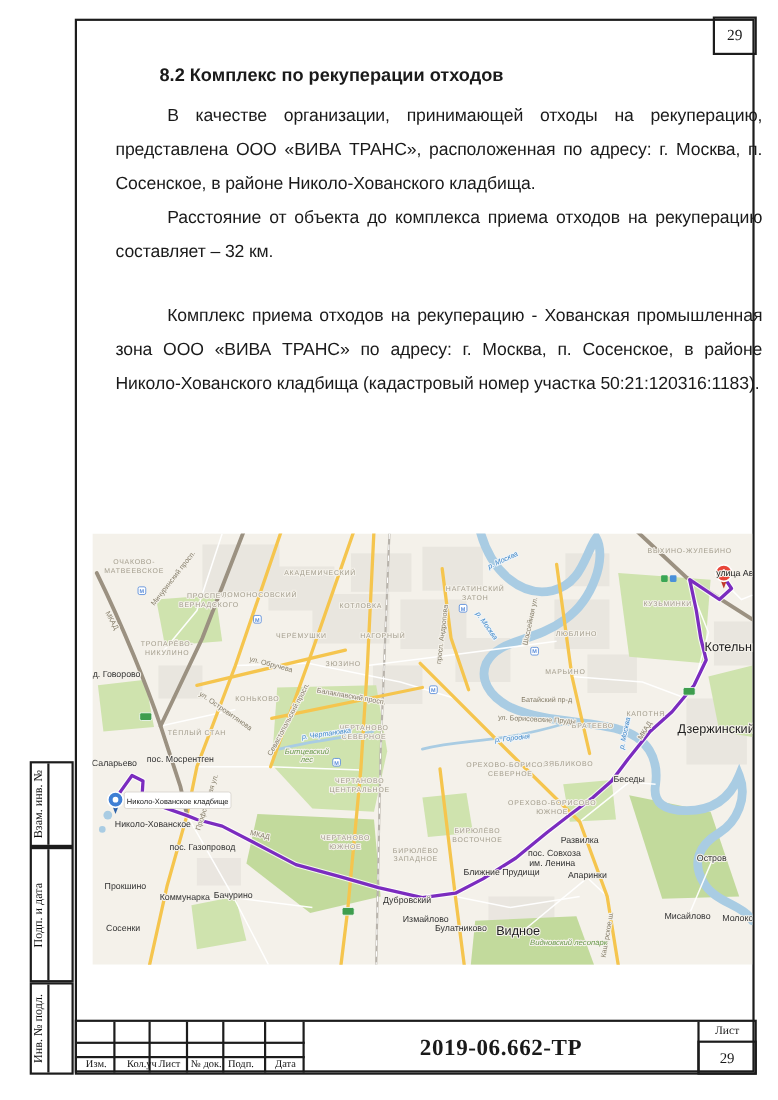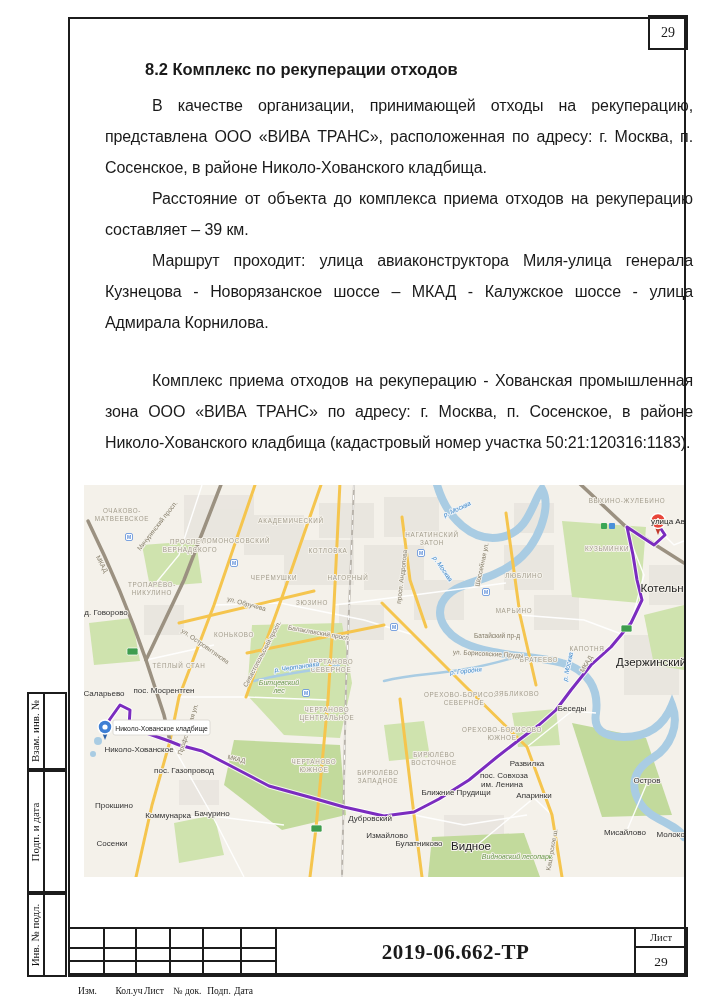--- a/index.html
+++ b/index.html
@@ -31,41 +31,40 @@
   
   .side-cell{position:absolute;left:27px;width:40px;border:2px solid #1c1c1c;box-sizing:border-box;}
   .side-cell .inner-line{position:absolute;left:14px;top:0;bottom:0;width:0;border-right:2px solid #1c1c1c;}
   .side-cell .rot{position:absolute;left:-2px;top:0;width:16px;height:100%;display:flex;align-items:center;justify-content:center;}
   .side-cell .rot span{transform:rotate(-90deg);white-space:nowrap;font-family:"Liberation Serif",serif;font-size:11px;color:#111;}
 
   
   .tblock{position:absolute;left:68px;top:927px;width:620px;height:50px;border:2px solid #1c1c1c;box-sizing:border-box;font-family:"Liberation Serif",serif;}
   .tb-col{position:absolute;top:0;height:46px;border-right:2px solid #1c1c1c;box-sizing:border-box;}
   .tb-hline{position:absolute;left:0;width:207px;height:0;border-top:2px solid #1c1c1c;}
-  .tb-label{position:absolute;top:31px;height:15px;display:flex;align-items:center;justify-content:center;font-size:9.5px;color:#111;margin-top:23px;}
+  .tb-label{position:absolute;top:31px;height:15px;display:flex;align-items:center;justify-content:center;font-size:9.5px;color:#111;}
   .tb-doc{position:absolute;left:207px;top:0;width:357px;height:46px;display:flex;align-items:center;justify-content:center;
           font-size:21px;font-weight:bold;letter-spacing:.5px;}
   .tb-right{position:absolute;left:564px;top:0;width:52px;height:46px;border-left:2px solid #1c1c1c;box-sizing:border-box;}
   .tb-sheet-label{position:absolute;left:0;top:0;width:100%;height:17px;display:flex;align-items:center;justify-content:center;font-size:10.5px;}
   .tb-sheet-num{position:absolute;left:-2px;top:17px;width:54px;height:31px;border:2px solid #1c1c1c;box-sizing:border-box;
                 display:flex;align-items:center;justify-content:center;font-size:13.5px;}
 </style>
 </head>
 <body>
 
 <div class="main-frame"></div>
 <div class="pagenum-box">
   <span>29</span>
 </div>
 
 <div class="content">
   <h2>8.2 Комплекс по рекуперации отходов</h2>
   <p>В качестве организации, принимающей отходы на рекуперацию, представлена ООО «ВИВА ТРАНС», расположенная по адресу: г. Москва, п. Сосенское, в районе Николо-Хованского кладбища.</p>
-  <p>Расстояние от объекта до комплекса приема отходов на рекуперацию составляет – 39 км.</p>
-  <p>Маршрут проходит: улица авиаконструктора Миля-улица генерала Кузнецова - Новорязанское шоссе – МКАД - Калужское шоссе - улица Адмирала Корнилова.</p>
+  <p>Расстояние от объекта до комплекса приема отходов на рекуперацию составляет – 32 км.</p>
   <p class="gap">Комплекс приема отходов на рекуперацию - Хованская промышленная зона ООО «ВИВА ТРАНС» по адресу: г. Москва, п. Сосенское, в районе Николо-Хованского кладбища (кадастровый номер участка 50:21:120316:1183).</p>
 </div>
 
 <div class="map-wrap">
   <svg id="map-svg" width="600" height="392" viewBox="0 0 600 392">
     <rect x="0" y="0" width="600" height="392" fill="#f4f1ea"></rect>
 
     <g fill="#e7e4dd" opacity="0.8">
       <rect x="100" y="10" width="70" height="45"></rect>
         <rect x="160" y="30" width="60" height="40"></rect>
@@ -298,19 +297,19 @@
   <div class="tb-col" style="left:101px;width:33px;"></div>
   <div class="tb-col" style="left:134px;width:38px;"></div>
   <div class="tb-col" style="left:172px;width:35px;"></div>
   <div class="tb-hline" style="top:18px;"></div>
   <div class="tb-hline" style="top:31px;"></div>
   <div class="tb-label" style="left:0;width:35px;">Изм.</div>
   <div class="tb-label" style="left:35px;width:48px;">Кол.уч</div>
   <div class="tb-label" style="left:67px;width:34px;">Лист</div>
   <div class="tb-label" style="left:101px;width:33px;">№ док.</div>
   <div class="tb-label" style="left:134px;width:30px;font-family:Liberation Serif, serif;">Подп.</div>
-  <div class="tb-label" style="left:156px;width:35px;">Дата</div>
+  <div class="tb-label" style="left:172px;width:35px;">Дата</div>
   <div class="tb-doc">2019-06.662-ТР</div>
   <div class="tb-right">
     <div class="tb-sheet-label">Лист</div>
     <div class="tb-sheet-num">29</div>
   </div>
 </div>
 
 </body></html>

